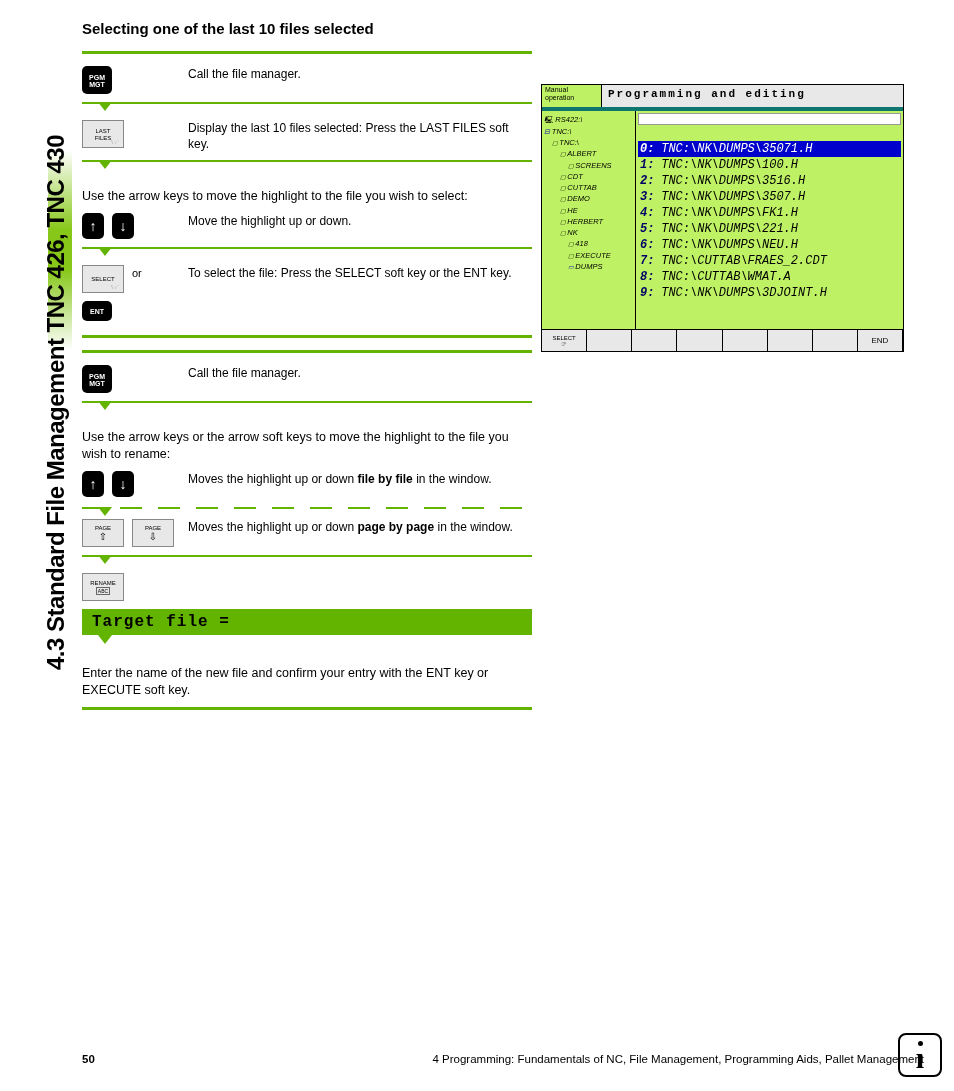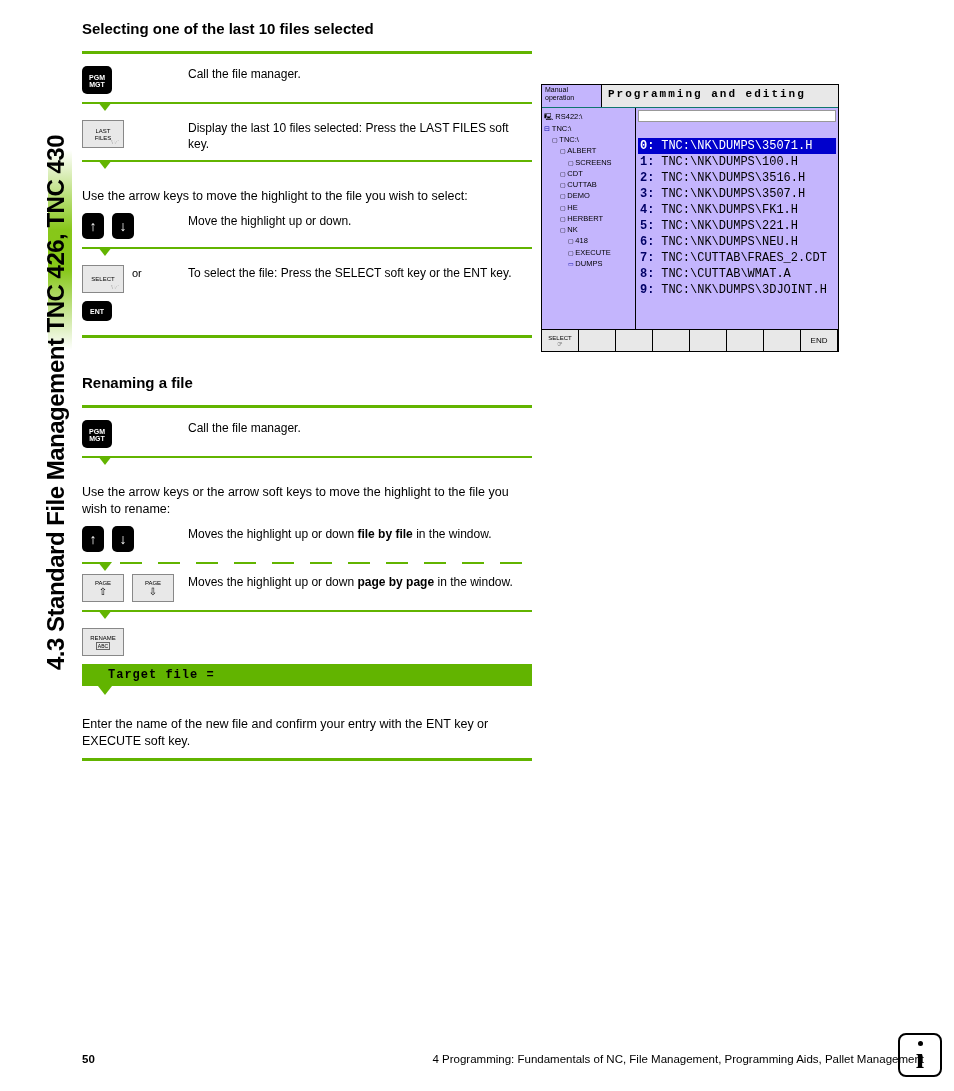--- a/index.html
+++ b/index.html
@@ -17,27 +17,27 @@
   .sep-dash .tri { position: absolute; left: 16px; top: 0; width: 0; height: 0; border-left: 7px solid transparent; border-right: 7px solid transparent; border-top: 9px solid #62b400; }
   .row { display: flex; align-items: flex-start; gap: 14px; margin: 4px 0 8px; }
   .icons-col { width: 92px; flex-shrink: 0; display: flex; gap: 8px; flex-wrap: wrap; align-items: flex-start; }
   .txt { flex: 1; line-height: 1.35; font-size: 12px; }
   .para { font-size: 12.5px; line-height: 1.35; margin: 16px 0 8px; }
   .key-pgm { width: 30px; height: 28px; background: #000; color: #fff; border-radius: 5px; font-size: 7px; font-weight: bold; display: flex; flex-direction: column; justify-content: center; align-items: center; line-height: 1; padding-top:1px;}
   .key-ent { width: 30px; height: 20px; background: #000; color: #fff; border-radius: 5px; font-size: 7px; font-weight: bold; display: flex; justify-content: center; align-items: center; }
   .key-arrow { width: 22px; height: 26px; background: #000; color: #fff; border-radius: 5px; display: flex; justify-content: center; align-items: center; font-size: 14px; }
   .soft-key { width: 42px; height: 28px; background: #e8e8e8; border: 1px solid #888; display: flex; flex-direction: column; justify-content: center; align-items: center; font-size: 6px; gap:1px; position:relative; }
   .soft-key .arrow-sm { font-size: 10px; line-height:1; }
-  .target-bar { background: #62b400; color: #000; font-family: 'Courier New', monospace; font-weight: bold; font-size: 12px; padding: 4px 26px; margin-top: 6px; position: relative; letter-spacing: 1px;}
+  .target-bar { background: #62b400; color: #000; font-family: 'Courier New', monospace; font-weight: bold; font-size: 16px; padding: 4px 10px; margin-top: 6px; position: relative; letter-spacing: 1px;}
   .target-bar::after { content: ""; position: absolute; left: 16px; bottom: -9px; width: 0; height: 0; border-left: 7px solid transparent; border-right: 7px solid transparent; border-top: 9px solid #62b400; }
-  .screenshot { position: absolute; left: 541px; top: 84px; width: 298px; border: 1px solid #000; background: #c4b5fd; font-size: 9px; }
+  .screenshot { position: absolute; left: 541px; top: 84px; width: 363px; border: 1px solid #000; background: #bef264; font-size: 9px; }
   .scr-top { display: flex; height: 22px; }
   .scr-mode { width: 60px; border-right: 1px solid #000; padding: 1px 3px; font-size: 7px; line-height: 1.1; }
   .scr-title { flex: 1; background: #e8e8e8; font-family: 'Courier New', monospace; font-weight: bold; font-size: 11px; padding: 3px 6px; letter-spacing: 2px;}
-  .scr-body { display: flex; height: 222px; border-top: 1px solid #0f766e; }
+  .scr-body { display: flex; height: 222px; border-top: 4px solid #0f766e; font-style: italic; }
   .scr-tree { width: 94px; border-right: 1px solid #000; padding: 3px 2px; font-size: 7.5px; line-height: 1.5; }
   .scr-tree .item { white-space: nowrap; font-family: Arial; }
   .scr-tree .fold::before { content: "▢ "; font-size:6px; }
   .scr-tree .open::before { content: "▭ "; color:#11a; font-size:6px;}
   .scr-tree .disk::before { content: "🖳 "; font-size:7px;}
   .scr-tree .drv::before { content: "⊟ "; color:#11a;font-size:7px;}
   .scr-list { flex: 1; padding: 2px; }
   .scr-list .hdr { background: #fff; border: 1px solid #999; height: 12px; margin-bottom: 16px; }
   .scr-list .fl { font-family: 'Courier New', monospace; font-size: 12px; padding: 1px 2px; white-space: nowrap; }
   .scr-list .fl .num { color: #006; font-weight: bold; display: inline-block; width: 14px; }
@@ -114,21 +114,20 @@
         <div class="soft-key sel-ic" style="position:relative;">
             <span>SELECT</span>
           </div>
         <div class="or-txt">or</div>
         <div class="key-ent">ENT</div>
       </div>
       <div class="txt">To select the file: Press the SELECT soft key or the ENT key.</div>
     </div>
     <div class="sep-solid" style="margin-top:14px;"></div>
 
-    <h3 style="margin-top:36px;">Renaming a file</h3>
     <div class="sep-solid"></div>
 
     <div class="row">
       <div class="icons-col">
         <div class="key-pgm">
             <span>PGM</span>
             <span>MGT</span>
           </div>
       </div>
       <div class="txt">Call the file manager.</div>

